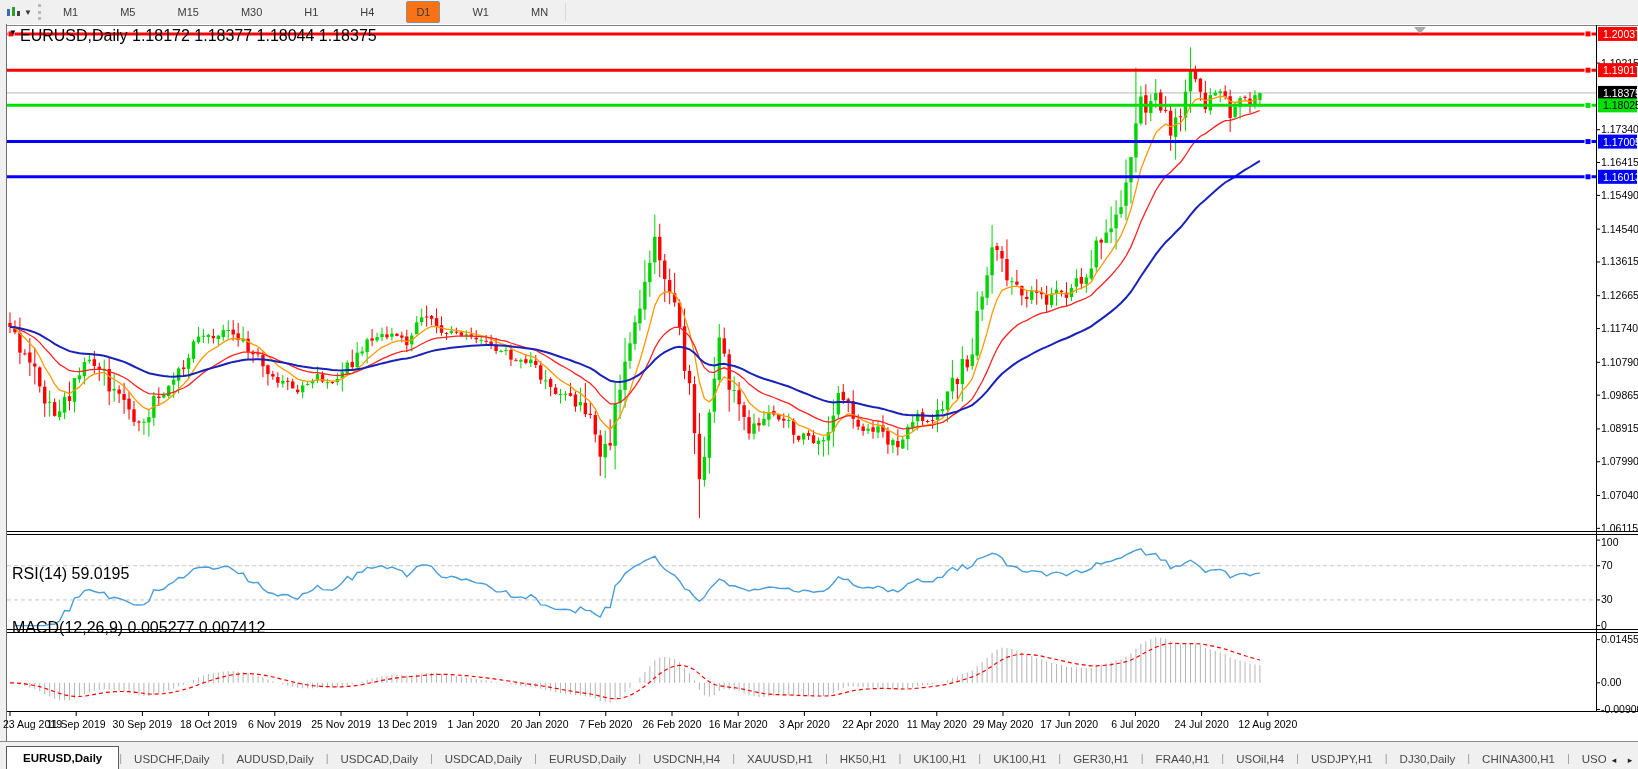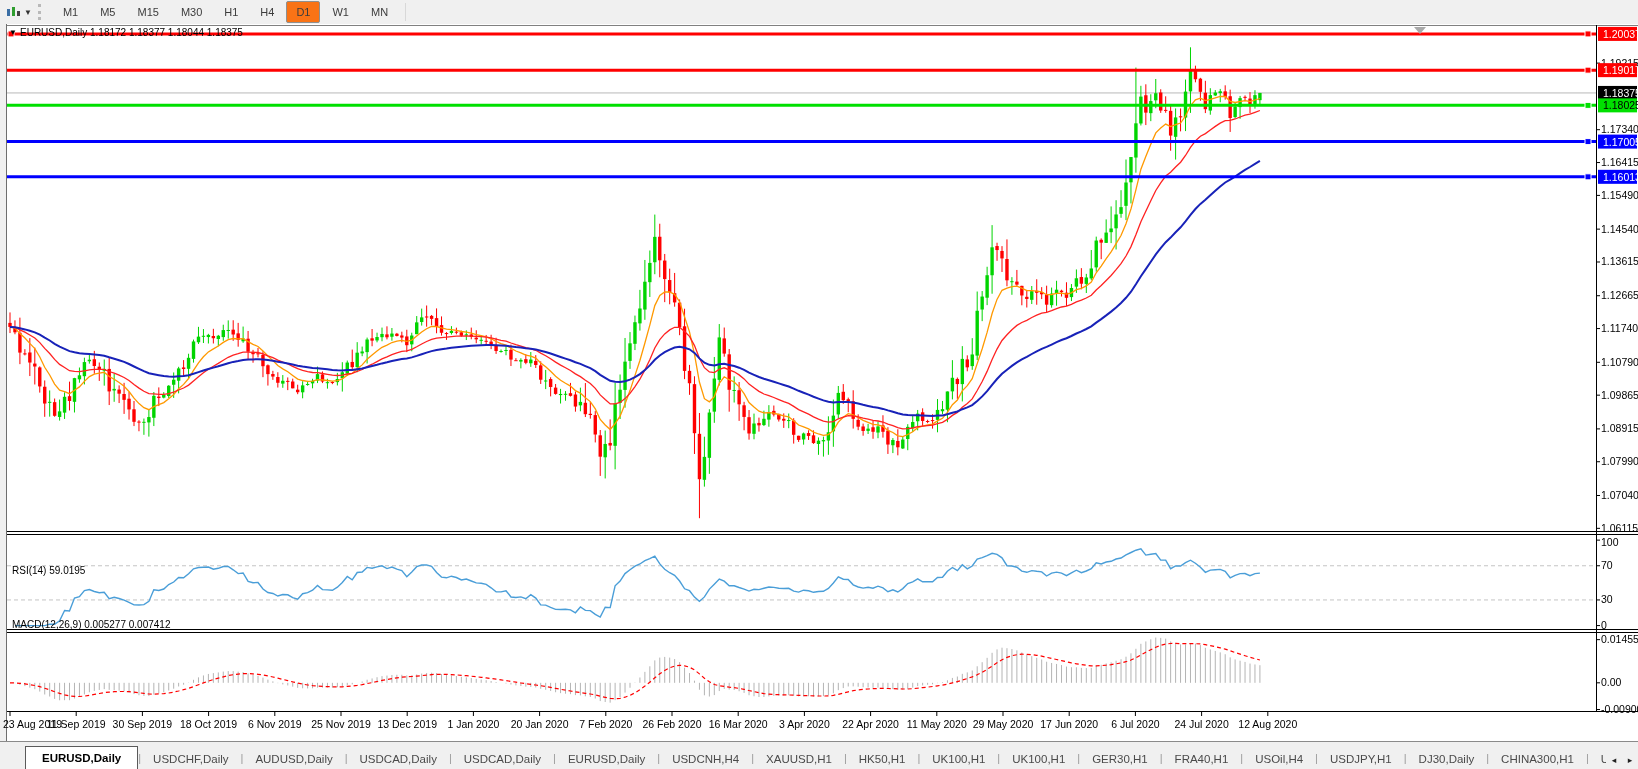--- a/index.html
+++ b/index.html
@@ -13,50 +13,50 @@
   .tb-grip{width:5px;height:16px;margin:0 6px 0 2px;border-left:3px dotted #b9b9b9;}
   .tf-btn{height:20px;line-height:20px;padding:0 9px;margin:0 1px;font-size:11px;color:#3c3c3c;
           border:1px solid transparent;border-radius:2px;cursor:default;}
   .tf-btn.active{background:#f97316;border:1px solid #8f8f8f;}
   .tb-sep{width:1px;height:18px;background:#d8d8d8;margin:0 6px;}
   
   #chartwin{position:absolute;left:0;top:24px;width:1638px;height:717px;background:#fff;}
   #leftstrip{position:absolute;left:0;top:24px;width:6px;height:717px;background:#f0f0f0;
              border-right:1px solid #6e6e6e;}
   #chart-svg{position:absolute;left:0;top:0;width:1638px;height:769px;}
-  .overlay-label{position:absolute;font-size:10px;color:#000;white-space:pre;z-index:5;}
+  .overlay-label{position:absolute;font-size:16px;color:#000;white-space:pre;z-index:5;}
   #chart-title{left:20px;top:27px;}
   #title-caret{position:absolute;left:9px;top:28px;font-size:8px;color:#000;z-index:5;}
   #rsi-label{left:12px;top:537px;margin-top:28px;}
   #macd-label{left:12px;top:619px;}
   
   #tabbar{position:absolute;left:0;top:741px;width:1638px;height:28px;background:#f0f0f0;
           border-top:1px solid #8a8a8a;display:flex;align-items:flex-end;}
-  #tabs{display:flex;align-items:flex-end;height:42px;overflow:hidden;flex:1;padding-left:19px;}
+  #tabs{display:flex;align-items:flex-end;height:42px;overflow:hidden;flex:1;}
   .tab{font-size:11.5px;color:#4a4a4a;padding:4px 12px 5px 12px;white-space:nowrap;cursor:default;}
   .tab.active{background:#fff;border:1px solid #5a5a5a;border-bottom:none;color:#000;
               font-weight:700;padding:5px 16px 6px 16px;margin-left:6px;}
   .tab-sep{color:#9a9a9a;font-size:11px;padding-bottom:6px;}
   .tab-scroll{width:16px;height:20px;font-size:9px;color:#222;display:flex;align-items:center;
               justify-content:center;cursor:default;}
 </style>
 </head>
 <body>
 
 <div id="toolbar">
   <div class="tb-icon">
     <svg width="16" height="14" viewBox="0 0 16 14">
       <rect x="1" y="4" width="3" height="7" fill="#3a6ea5"></rect>
       <rect x="6" y="2" width="3" height="9" fill="#2f9e2f"></rect>
       <rect x="11" y="6" width="3" height="5" fill="#444"></rect>
     </svg>
   </div>
   <div class="tb-caret">▼</div>
   <div class="tb-grip"></div>
-  <div id="tf-buttons" style="display:flex;align-items:center;">
+  <div id="tf-buttons" style="display:flex;align-items:center;gap:20px;">
       <div class="tf-btn">M1</div>
       <div class="tf-btn">M5</div>
       <div class="tf-btn">M15</div>
       <div class="tf-btn">M30</div>
       <div class="tf-btn">H1</div>
       <div class="tf-btn">H4</div>
       <div class="tf-btn active">D1</div>
       <div class="tf-btn">W1</div>
       <div class="tf-btn">MN</div>
     </div>

